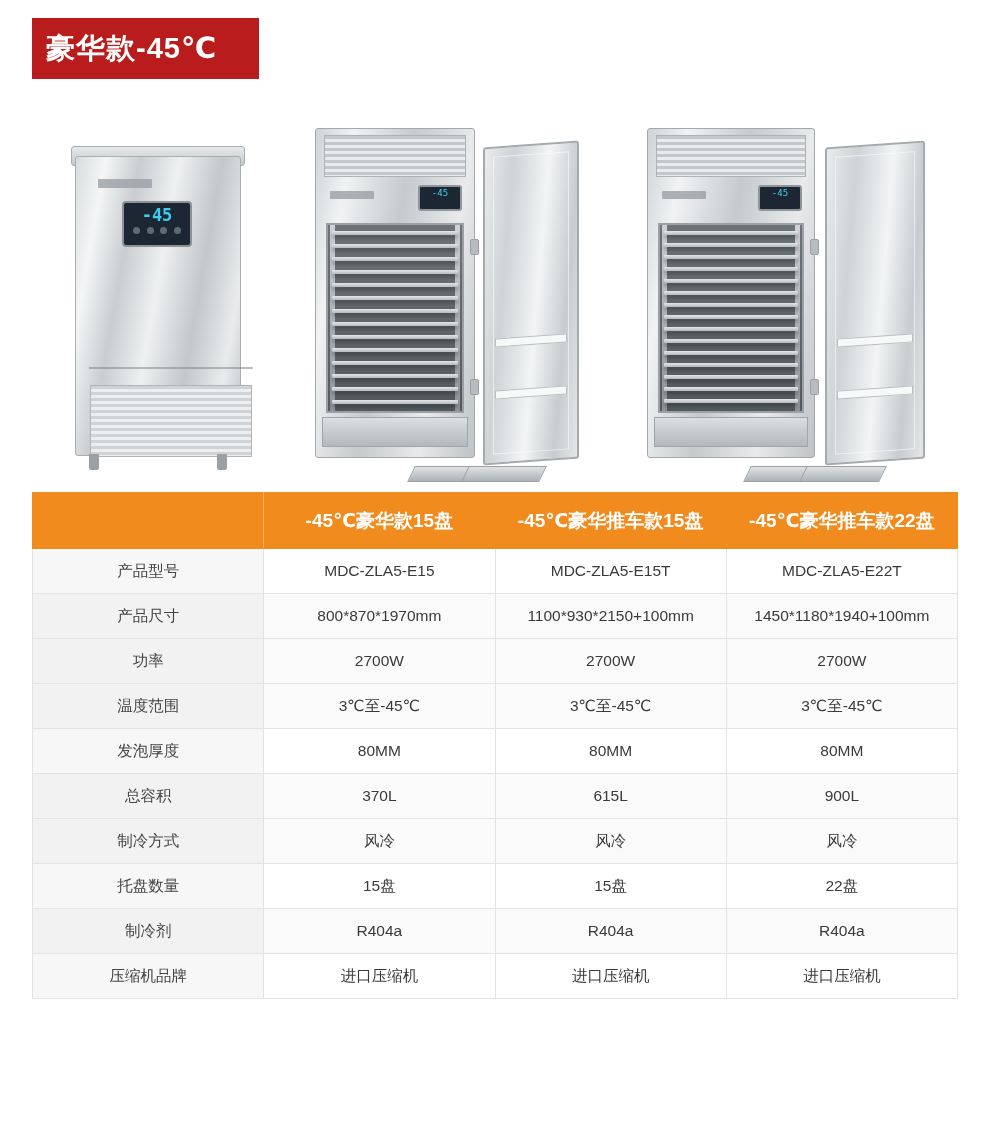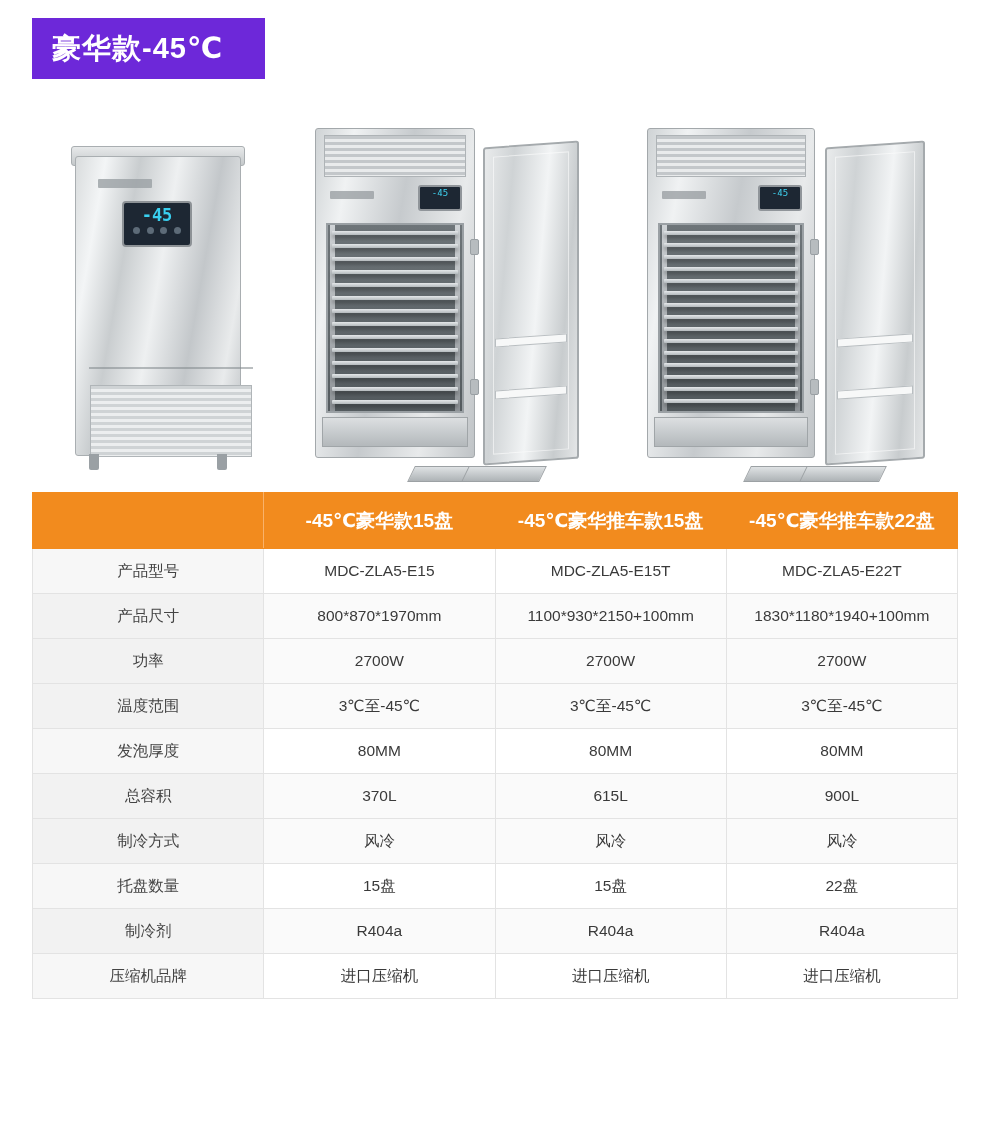--- a/index.html
+++ b/index.html
@@ -19,26 +19,26 @@
     position: relative;
     width: 990px;
     height: 1130px;
     background: #ffffff;
     padding: 18px 32px 0 32px;
   }
 
   
   .banner {
     display: inline-block;
-    background: #6d28d9;
+    background: #b91c1c;
     color: #ffffff;
     font-size: 29px;
     font-weight: bold;
     letter-spacing: 1px;
-    padding: 16px 42px 16px 20px;
+    padding: 16px 42px 16px 14px;
     line-height: 1;
   }
   .banner-wrap {
     height: 62px;
   }
 
   
   .hero {
     position: relative;
     width: 926px;
@@ -349,21 +349,21 @@
       <tr>
         <td class="label">产品型号</td>
         <td>MDC-ZLA5-E15</td>
         <td>MDC-ZLA5-E15T</td>
         <td>MDC-ZLA5-E22T</td>
       </tr>
       <tr class="alt">
         <td class="label">产品尺寸</td>
         <td>800*870*1970mm</td>
         <td>1100*930*2150+100mm</td>
-        <td>1830*1180*1940+100mm</td>
+        <td>1450*1180*1940+100mm</td>
       </tr>
       <tr class="alt">
         <td class="label">功率</td>
         <td>2700W</td>
         <td>2700W</td>
         <td>2700W</td>
       </tr>
       <tr class="alt">
         <td class="label">温度范围</td>
         <td>3℃至-45℃</td>

